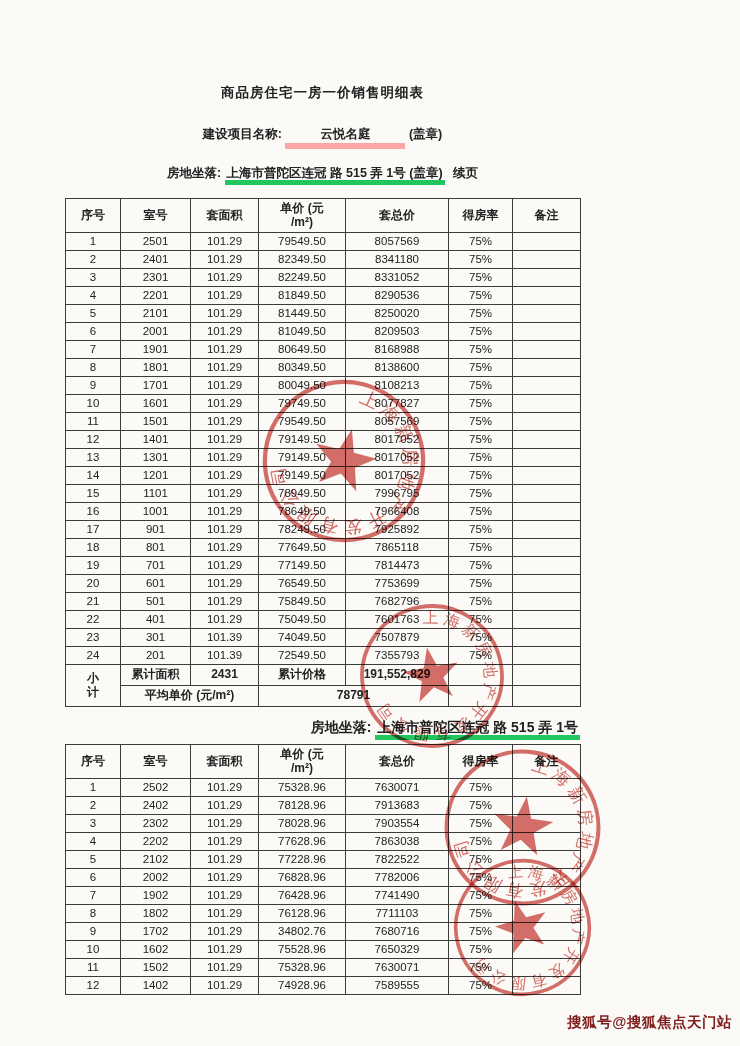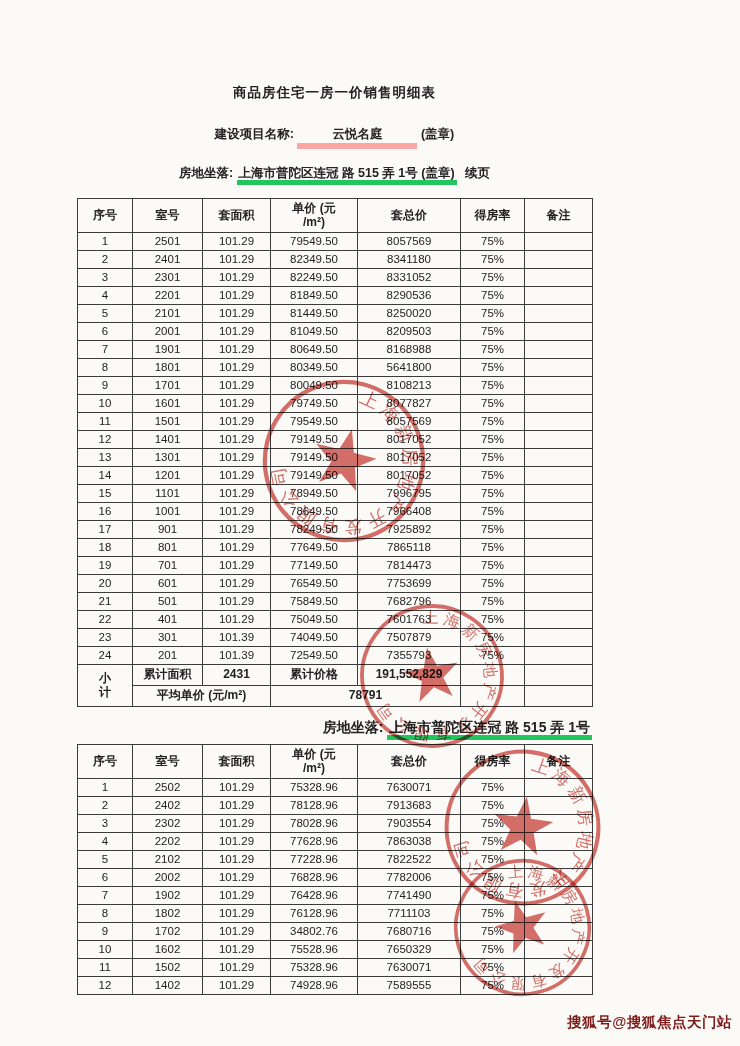--- a/index.html
+++ b/index.html
@@ -12,21 +12,21 @@
   .page {
     position: relative;
     width: 740px;
     height: 1046px;
     margin: 0 auto;
     background: #fbfaf7;
     overflow: hidden;
   }
   .sheet {
     position: absolute;
-    left: 77px;
+    left: 65px;
     top: 84px;
     width: 515px;
   }
   .doc-title {
     text-align: center;
     font-weight: bold;
     font-size: 13.5px;
     letter-spacing: 1px;
     margin: 0 0 24px 0;
   }
@@ -212,21 +212,21 @@
             <td>8168988</td>
             <td>75%</td>
             <td></td>
           </tr>
 
           <tr>
             <td>8</td>
             <td>1801</td>
             <td>101.29</td>
             <td>80349.50</td>
-            <td>5641800</td>
+            <td>8138600</td>
             <td>75%</td>
             <td></td>
           </tr>
 
           <tr>
             <td>9</td>
             <td>1701</td>
             <td>101.29</td>
             <td>80049.50</td>
             <td>8108213</td>

